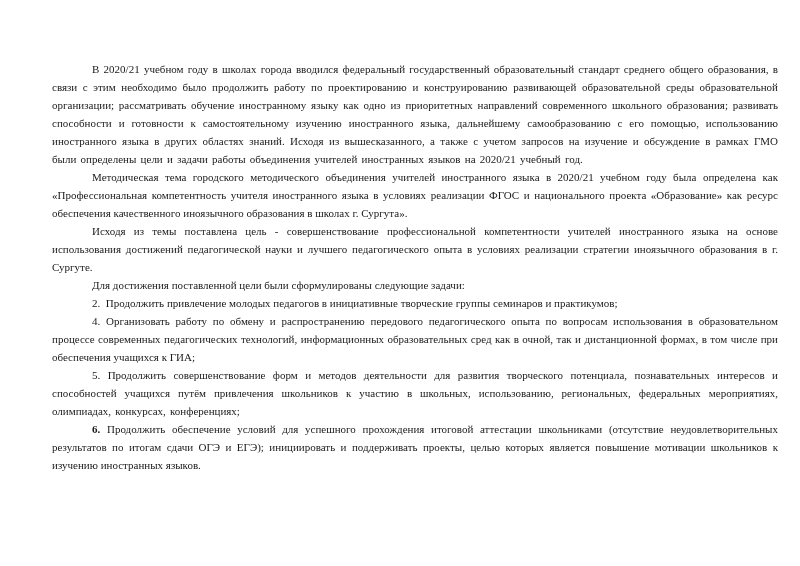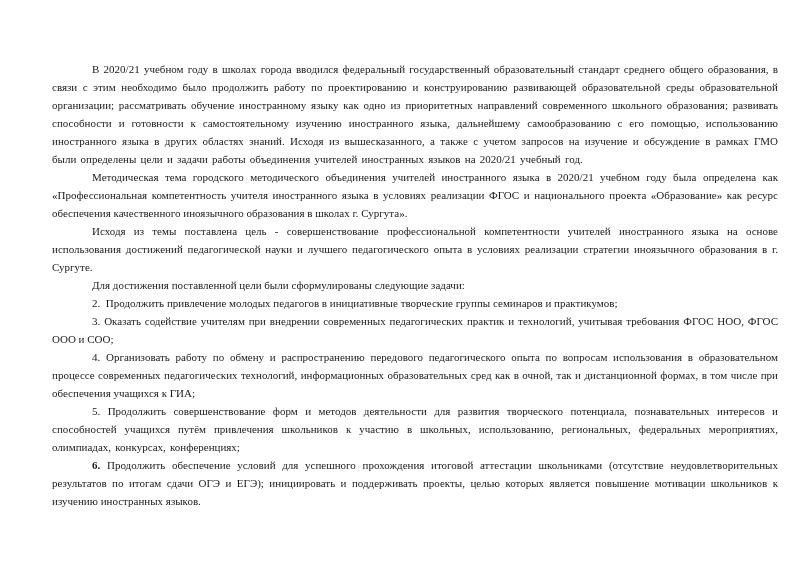--- a/index.html
+++ b/index.html
@@ -42,18 +42,17 @@
 <body>
 
 <div class="page">
   <p class="para wide">В 2020/21 учебном году в школах города вводился федеральный государственный образовательный стандарт среднего общего образования, в связи с этим необходимо было продолжить работу по проектированию и конструированию развивающей образовательной среды образовательной организации; рассматривать обучение иностранному языку как одно из приоритетных направлений современного школьного образования; развивать способности и готовности к самостоятельному изучению иностранного языка, дальнейшему самообразованию с его помощью, использованию иностранного языка в других областях знаний. Исходя из вышесказанного, а также с учетом запросов на изучение и обсуждение в рамках ГМО были определены цели и задачи работы объединения учителей иностранных языков на 2020/21 учебный год.</p>
   <p class="para">Методическая тема городского методического объединения учителей иностранного языка в 2020/21 учебном году была определена как «Профессиональная компетентность учителя иностранного языка в условиях реализации ФГОС и национального проекта «Образование» как ресурс обеспечения качественного иноязычного образования в школах г. Сургута».</p>
   <p class="para">Исходя из темы поставлена цель - совершенствование профессиональной компетентности учителей иностранного языка на основе использования достижений педагогической науки и лучшего педагогического опыта в условиях реализации стратегии иноязычного образования в г. Сургуте.</p>
   <p class="para">Для достижения поставленной цели были сформулированы следующие задачи:</p>
 
   <div>
     <p class="para"><span class="num">2.</span>&nbsp; <span>Продолжить привлечение молодых педагогов в инициативные творческие группы семинаров и практикумов;</span></p>
-    <p class="para"><span class="num">3.</span> <span>Оказать содействие учителям при внедрении современных педагогических практик и технологий, учитывая требования ФГОС НОО, ФГОС ООО и СОО;</span></p>
     <p class="para"><span class="num">4.</span> <span>Организовать работу по обмену и распространению передового педагогического опыта по вопросам использования в образовательном процессе современных педагогических технологий, информационных образовательных сред как в очной, так и дистанционной формах, в том числе при обеспечения учащихся к ГИА;</span></p>
     <p class="para wide"><span class="num">5.</span> <span>Продолжить совершенствование форм и методов деятельности для развития творческого потенциала, познавательных интересов и способностей учащихся путём привлечения школьников к участию в школьных, использованию, региональных, федеральных мероприятиях, олимпиадах, конкурсах, конференциях;</span></p>
     <p class="para"><span class="num bold">6.</span> <span>Продолжить обеспечение условий для успешного прохождения итоговой аттестации школьниками (отсутствие неудовлетворительных результатов по итогам сдачи ОГЭ и ЕГЭ); инициировать и поддерживать проекты, целью которых является повышение мотивации школьников к изучению иностранных языков.</span></p>
   </div>
 </div>
 
 </body></html>

